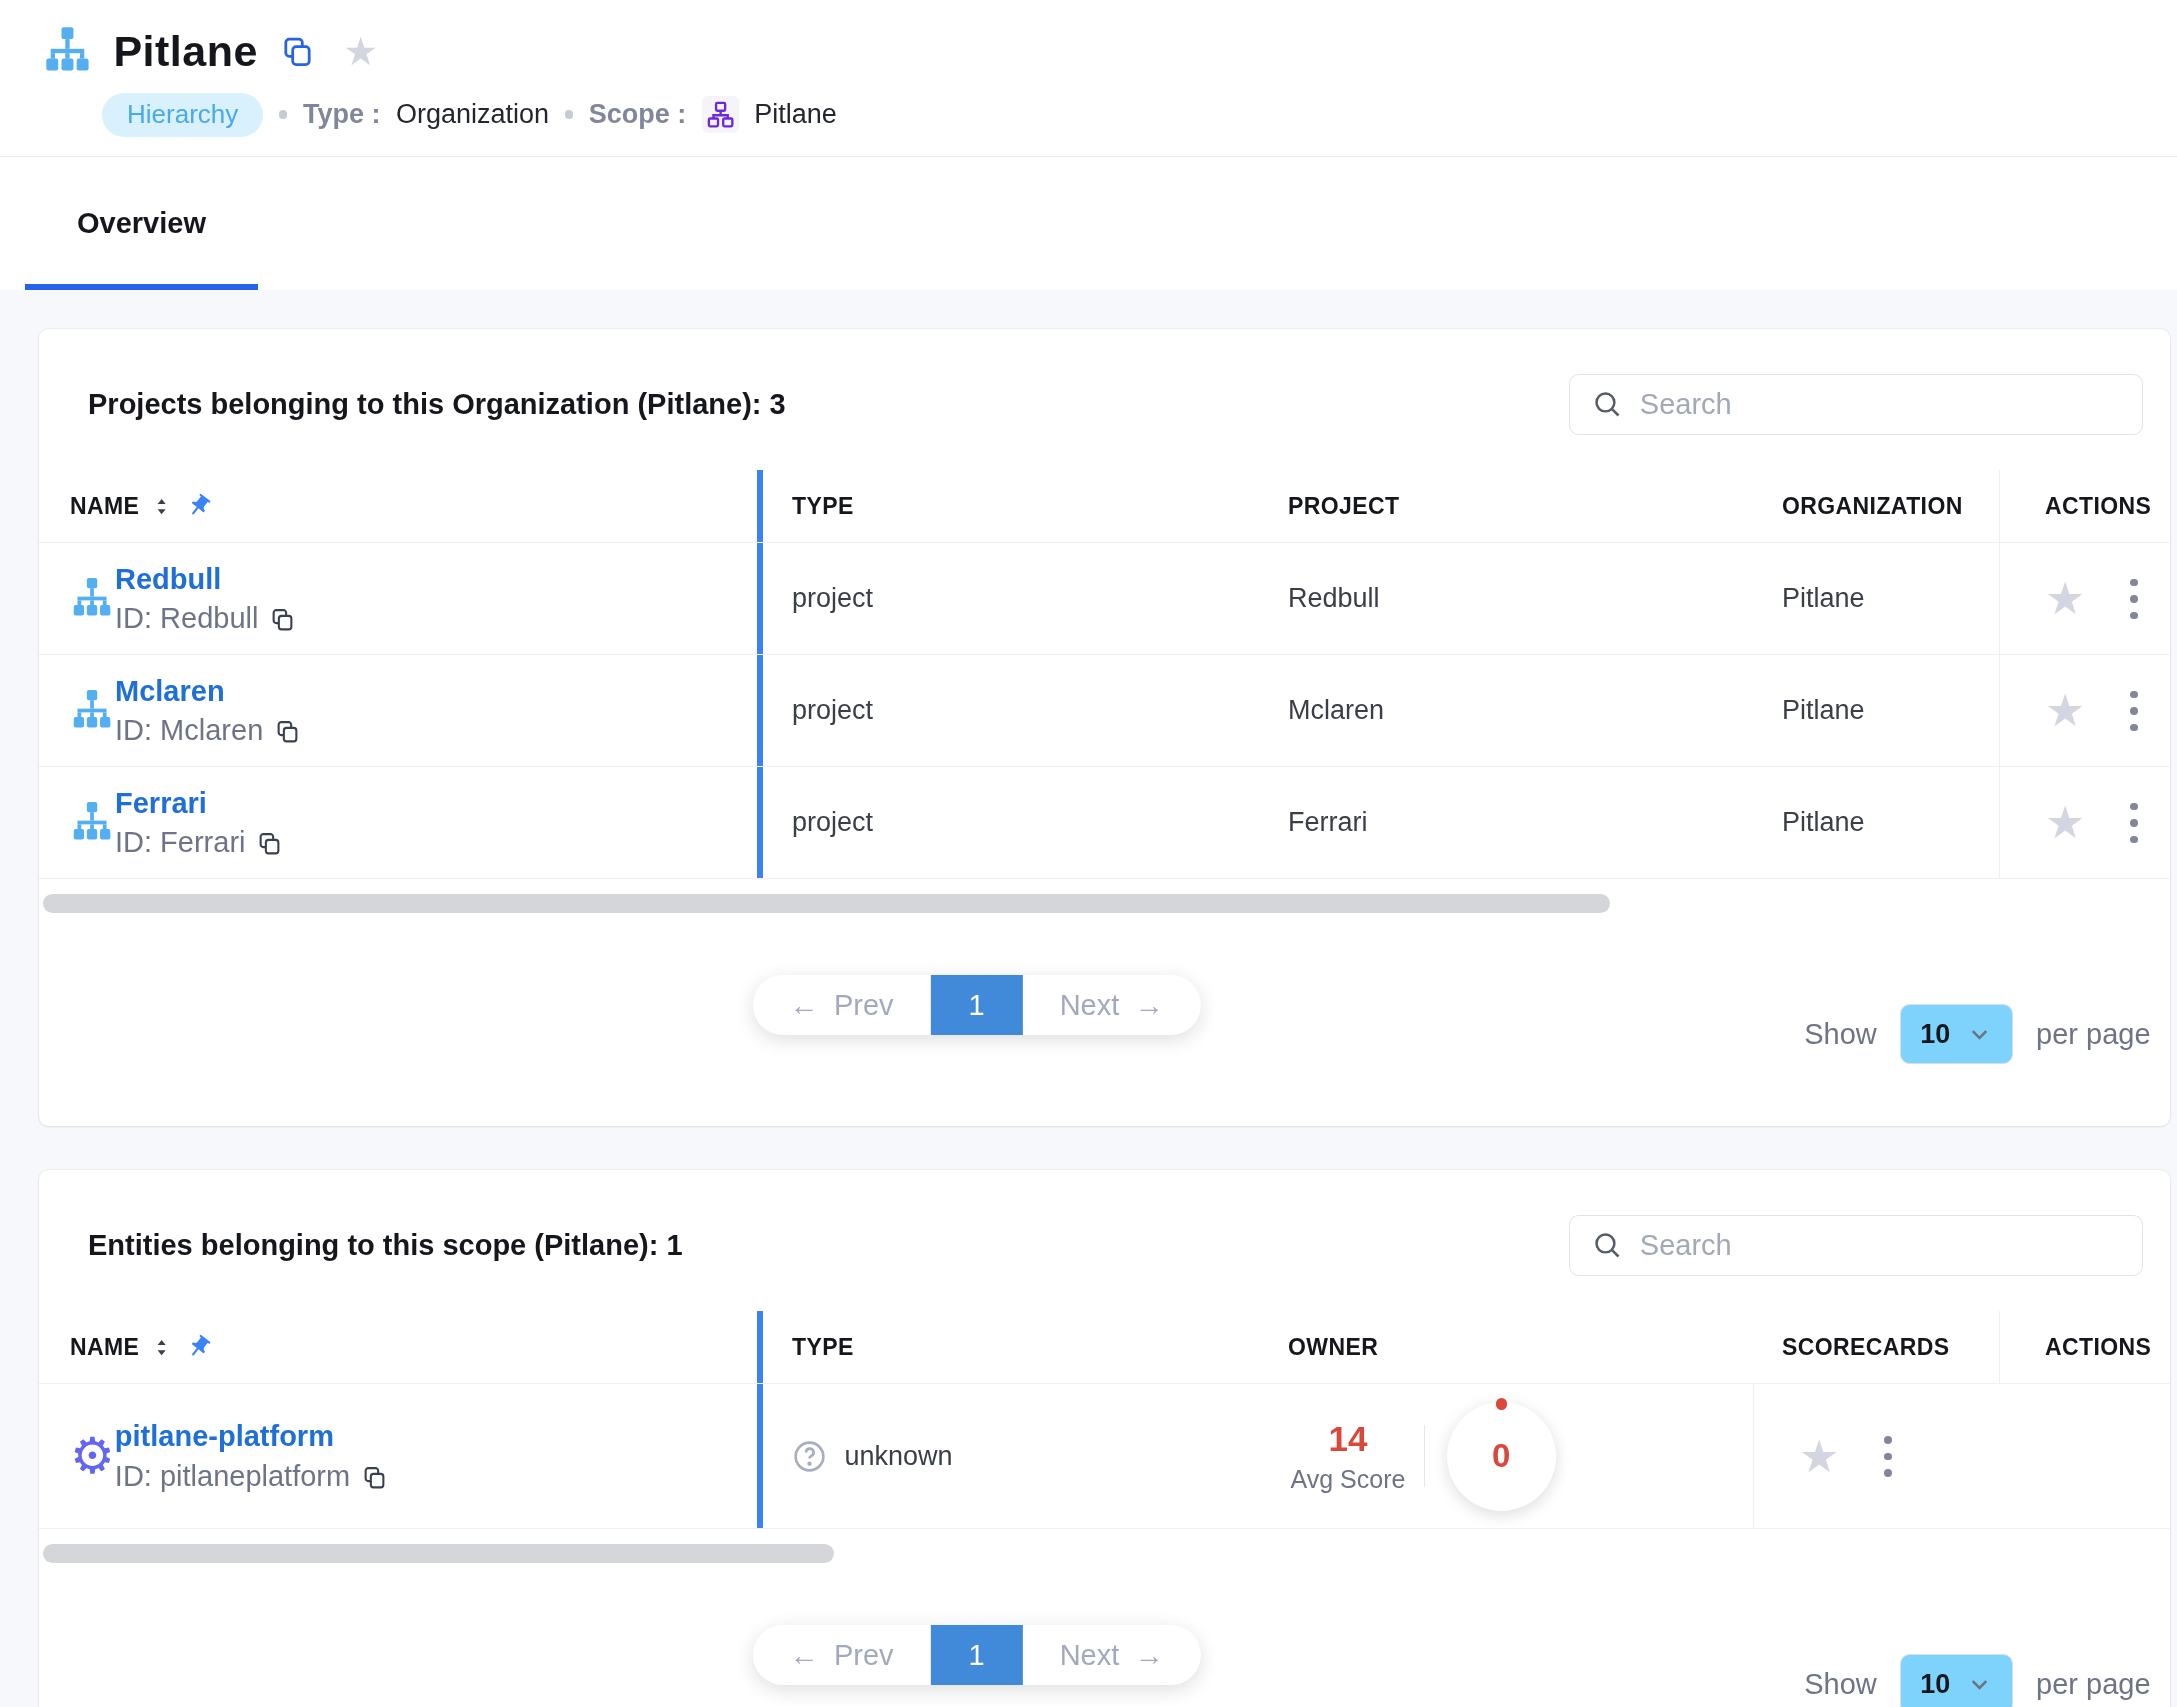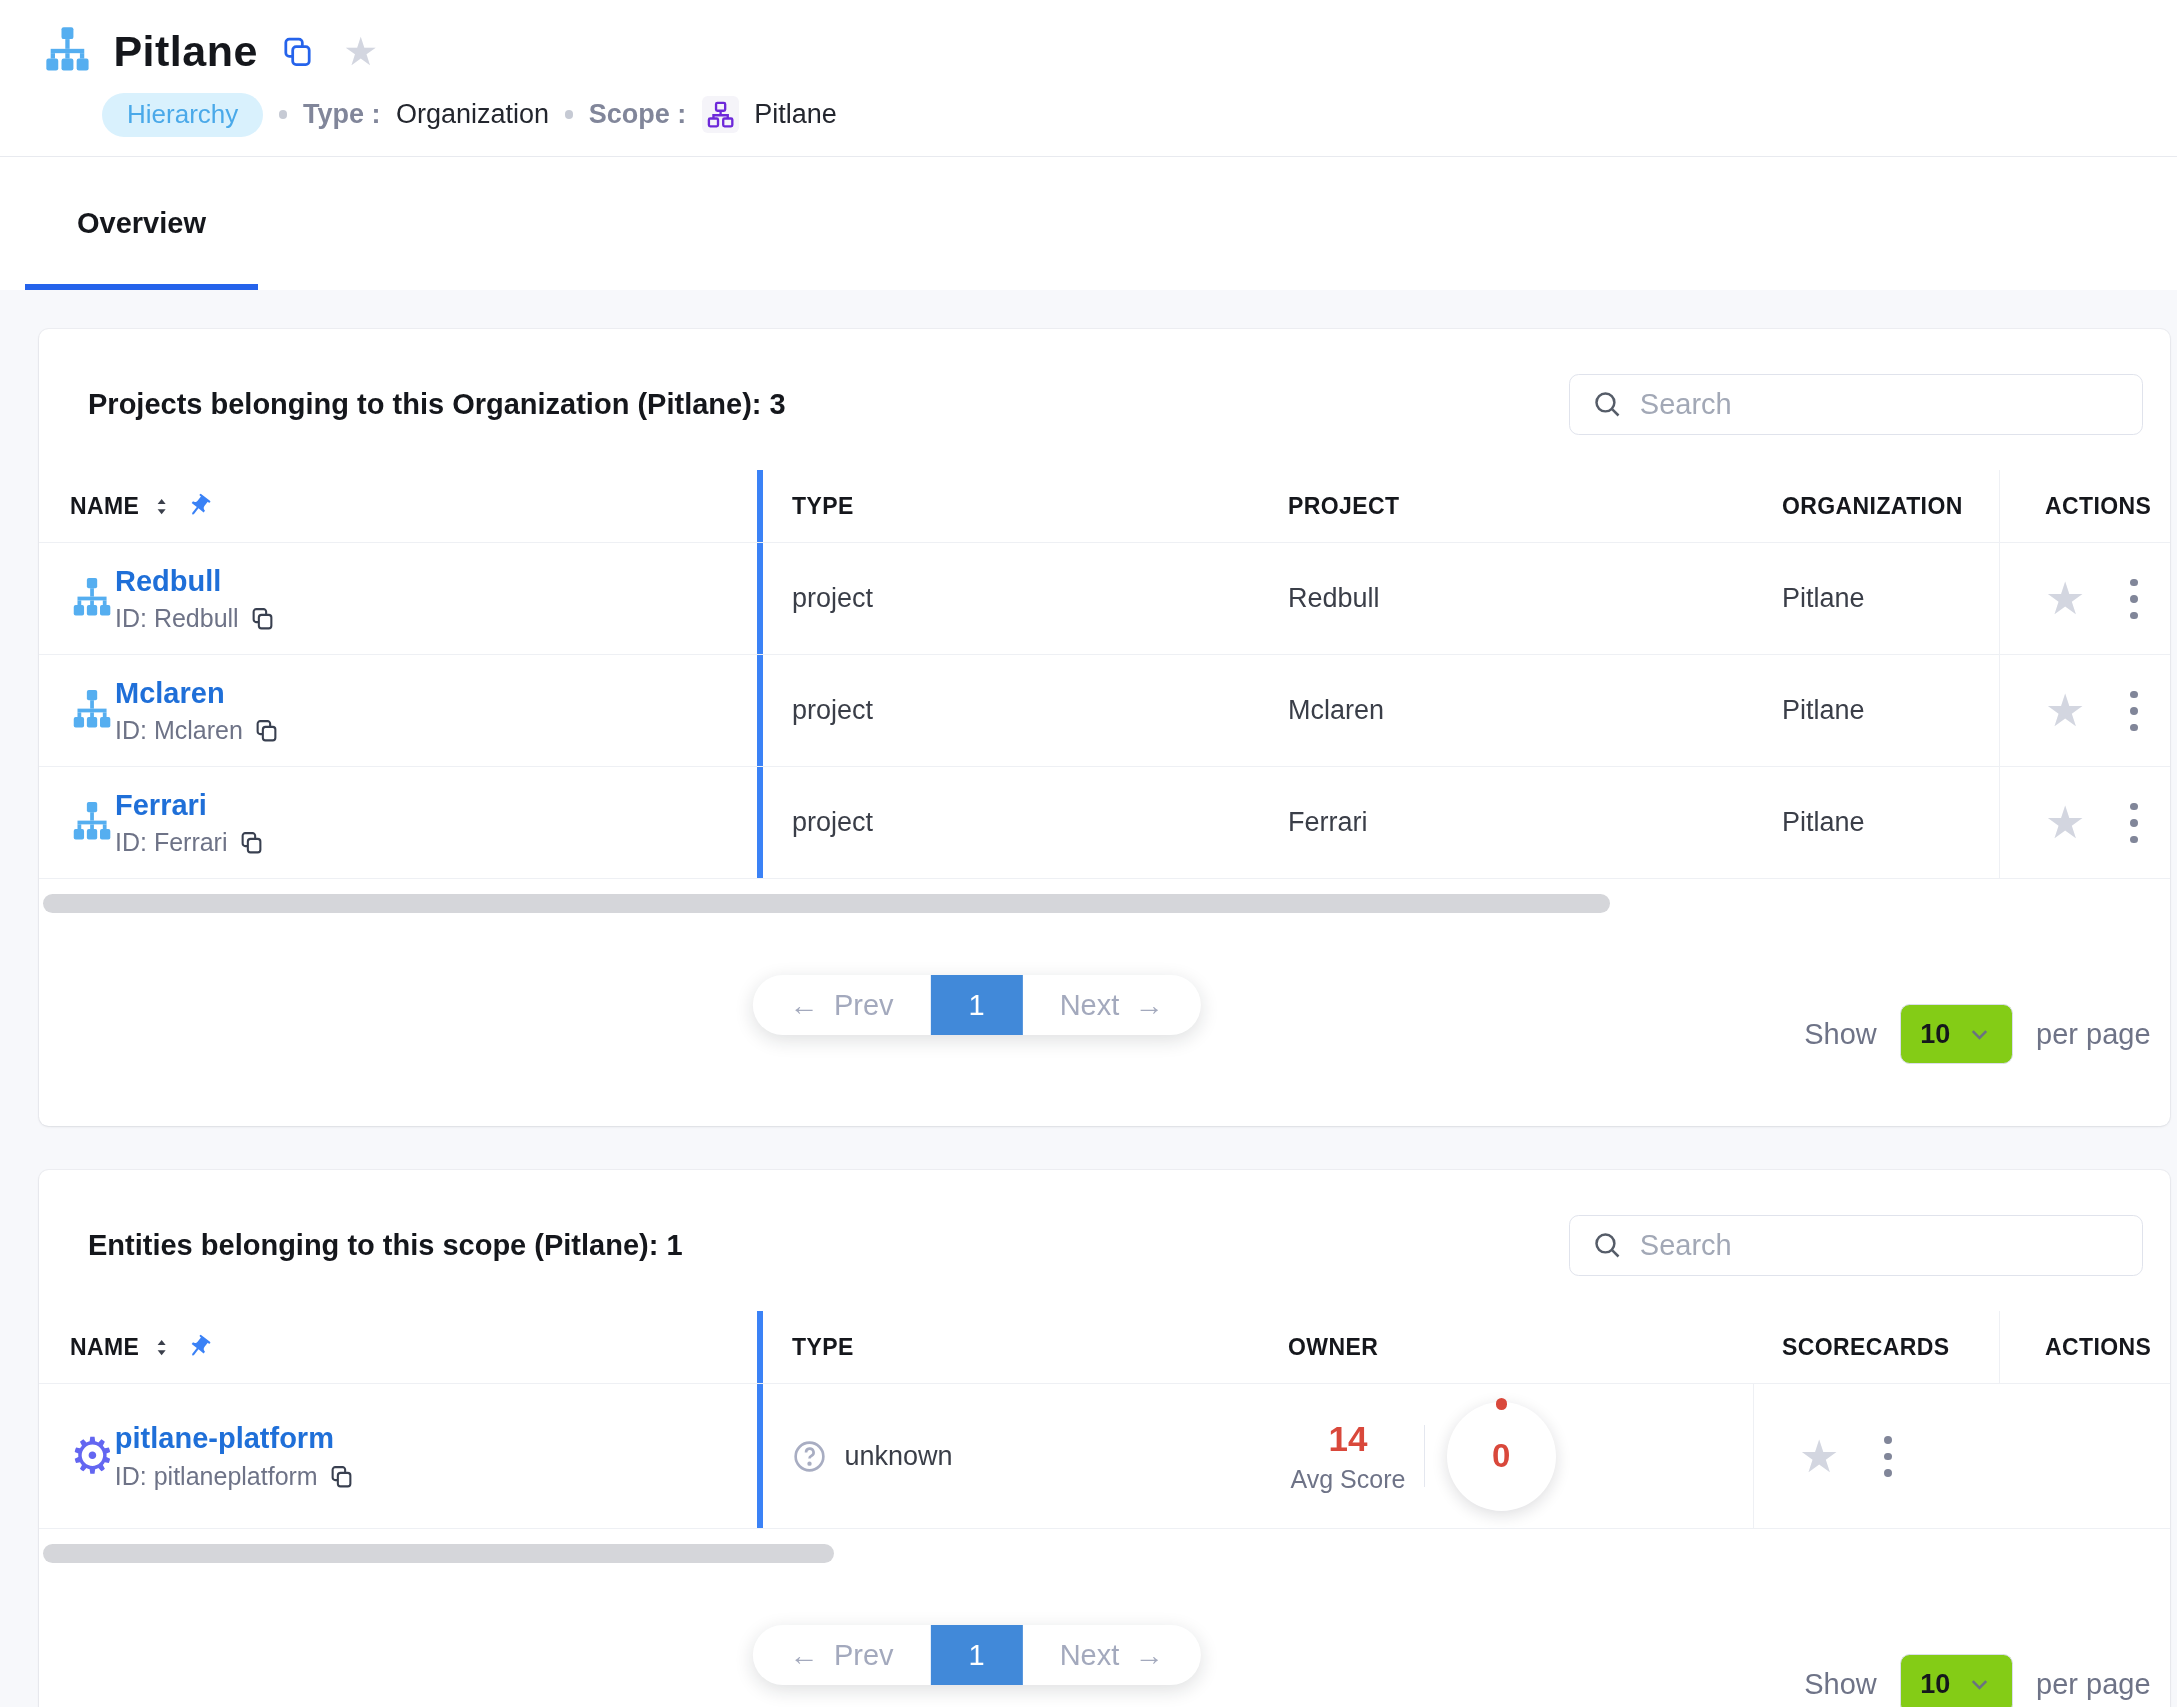--- a/index.html
+++ b/index.html
@@ -46,21 +46,21 @@
   .cell { height:111px; font-size:27px; color:#3a3e48; }
   .tall .cell { height:144px; }
   .c-name { padding-left:31px; border-right:6px solid #3b82f6; }
   .c-actions { border-left:1px solid #eef0f4; gap:41px; padding-left:45px; }
   .sort-ic { width:21.3px; height:21.3px; margin-left:11.6px; cursor:pointer; }
   .pin-ic { width:26px; height:26px; margin-left:13.6px; transform:rotate(38deg); cursor:pointer; }
   .row-ic { width:45px; height:45px; flex:0 0 auto; }
   .gear-ic { font-size:50px; color:#6366f1; line-height:1; flex:0 0 auto; }
   .gear-ic::before { content:"\2699"; }
   .ename { font-size:29px; font-weight:bold; color:#1f6fd8; cursor:pointer; }
-  .eid { display:flex; align-items:center; gap:11.6px; font-size:25px; color:#6e7387; margin-top:6.8px; }
+  .eid { display:flex; align-items:center; gap:11.6px; font-size:29px; color:#6e7387; margin-top:6.8px; }
   .copy-sm { width:25px; height:25px; color:#394050; cursor:pointer; }
   .star { font-size:45px; color:#d3d6e0; line-height:1; cursor:pointer; }
   .star::before { content:"\2605"; }
   .kebab { display:flex; flex-direction:column; gap:8.7px; cursor:pointer; padding:3.9px; }
   .kebab i { width:7.8px; height:7.8px; border-radius:50%; background:#818699; }
 
   
   .q-ic { width:35px; height:35px; margin-right:17.5px; flex:0 0 auto; cursor:pointer; }
 
   
@@ -83,21 +83,21 @@
   .card-foot { display:flex; align-items:center; padding:62px 19.4px 62px 49px; position:relative;flex-direction:column; }
   .count { font-size:25px; font-weight:bold; color:#15171c; }
   .pager { position:absolute; left:44%; transform:translateX(-50%); display:flex; align-items:center;
            height:60px; background:#fff; border-radius:969px; overflow:hidden;
            box-shadow:0 4.9px 19.4px rgba(23,28,38,.14); }
   .pg-btn { display:flex; align-items:center; gap:15.5px; padding:0 37px; height:60px; font-size:29px; color:#a3a9bd; cursor:pointer; }
   .arrow-l::before { content:"\2190"; } .arrow-r::before { content:"\2192"; }
   .pg-num { width:92px; height:60px; background:#4189d9; color:#fff; font-size:29px;
             display:flex; align-items:center; justify-content:center; cursor:pointer; }
   .pp { margin-left:auto; display:flex; align-items:center; gap:23px; font-size:29px; color:#6e7387; }
-  .pp-select { min-width:99px; height:60px; border:1.9px solid #dadeeb; border-radius:9.7px; background:#84cc16;
+  .pp-select { min-width:99px; height:60px; border:1.9px solid #dadeeb; border-radius:9.7px; background:#7dd3fc;
                display:flex; align-items:center; justify-content:center; gap:15.5px; padding:0 19.4px; cursor:pointer; }
   .pp-val { font-size:27px; color:#15171c; font-weight:bold; }
   .chev { width:27px; height:27px; }
 </style>
 </head>
 <body>
 
 <div class="header">
   <div class="title-row">
     <svg class="hier-icon" viewBox="0 0 48 48" fill="#55aef0">

